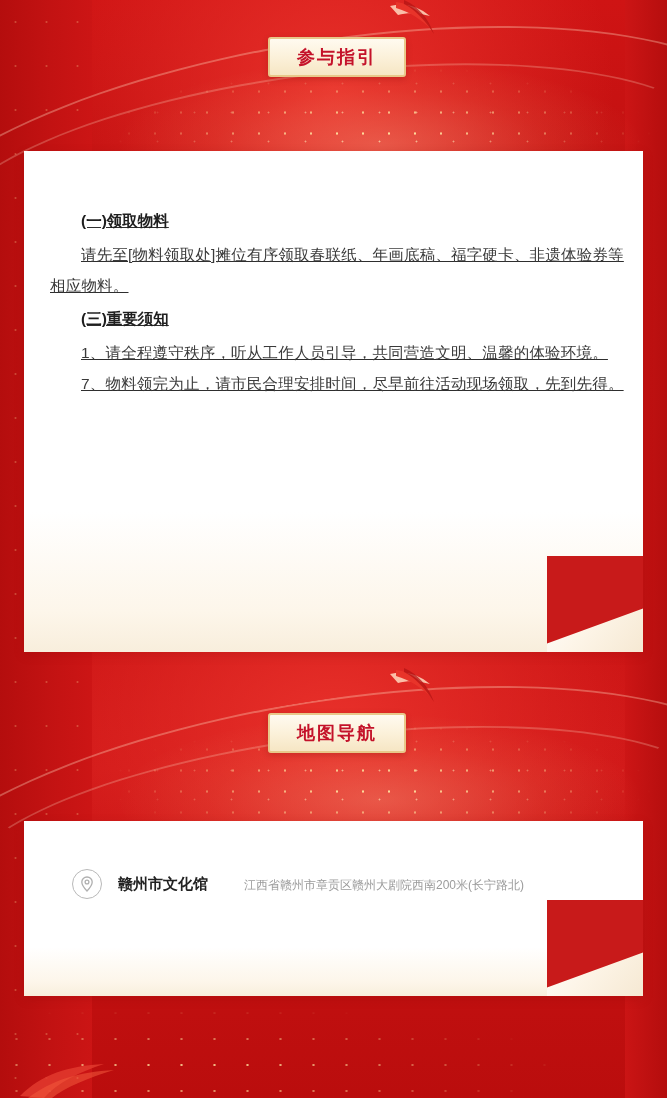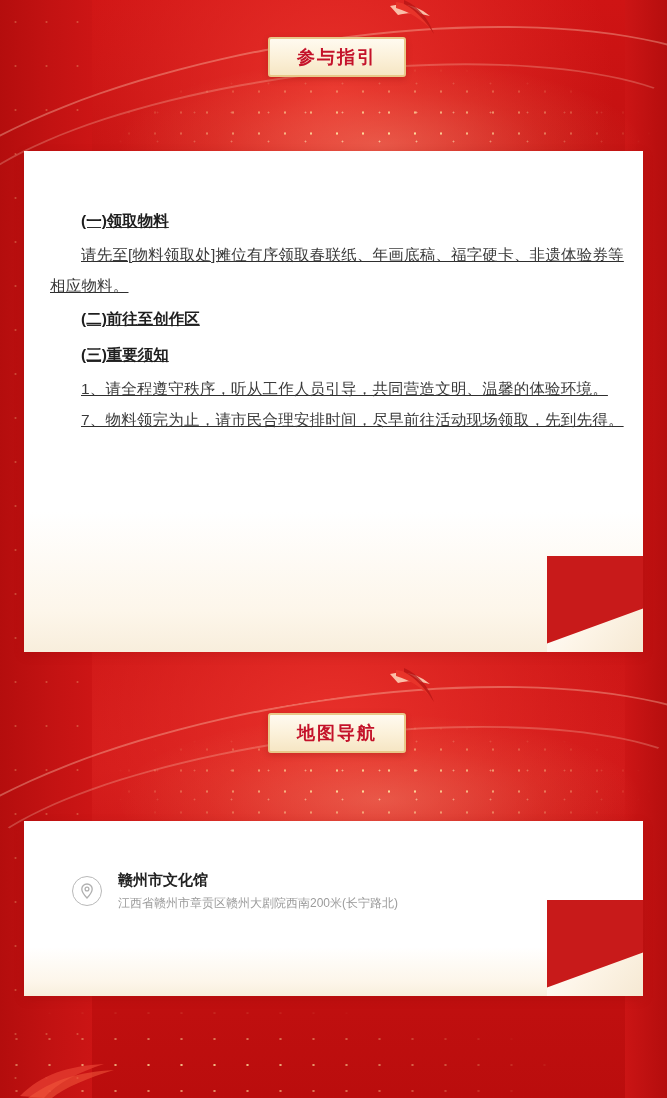--- a/index.html
+++ b/index.html
@@ -252,21 +252,21 @@
     width: 30px;
     height: 30px;
     border: 1.6px solid #b9b9b9;
     border-radius: 50%;
     display: flex;
     align-items: center;
     justify-content: center;
     flex: 0 0 auto;
     margin-right: 16px;
   }
-  .loc-text { display: flex; flex-direction: column; }
+  .loc-text { display: flex; flex-direction: row; gap: 36px; }
   .loc-name {
     font-size: 15px;
     color: #222;
     font-weight: bold;
     line-height: 22px;
   }
   .loc-addr {
     font-size: 12px;
     color: #9b9b9b;
     line-height: 20px;
@@ -310,21 +310,20 @@
   </svg>
 
   <div class="plaque p1">
     <span class="plaque-text">参与指引</span>
   </div>
 
   <div class="card c1">
     <div class="body-text">
       <div class="h-sub">(一)领取物料</div>
       <div class="p-txt">请先至[物料领取处]摊位有序领取春联纸、年画底稿、福字硬卡、非遗体验券等相应物料。</div>
-      <div class="h-sub">(二)前往至创作区</div>
       <div class="h-sub">(三)重要须知</div>
       <div class="p-txt">1、请全程遵守秩序，听从工作人员引导，共同营造文明、温馨的体验环境。</div>
       <div class="p-txt">7、物料领完为止，请市民合理安排时间，尽早前往活动现场领取，先到先得。</div>
     </div>
     <div class="fold">
       <div class="fold-cut"></div>
     </div>
   </div>
 
   <div class="plaque p2">

